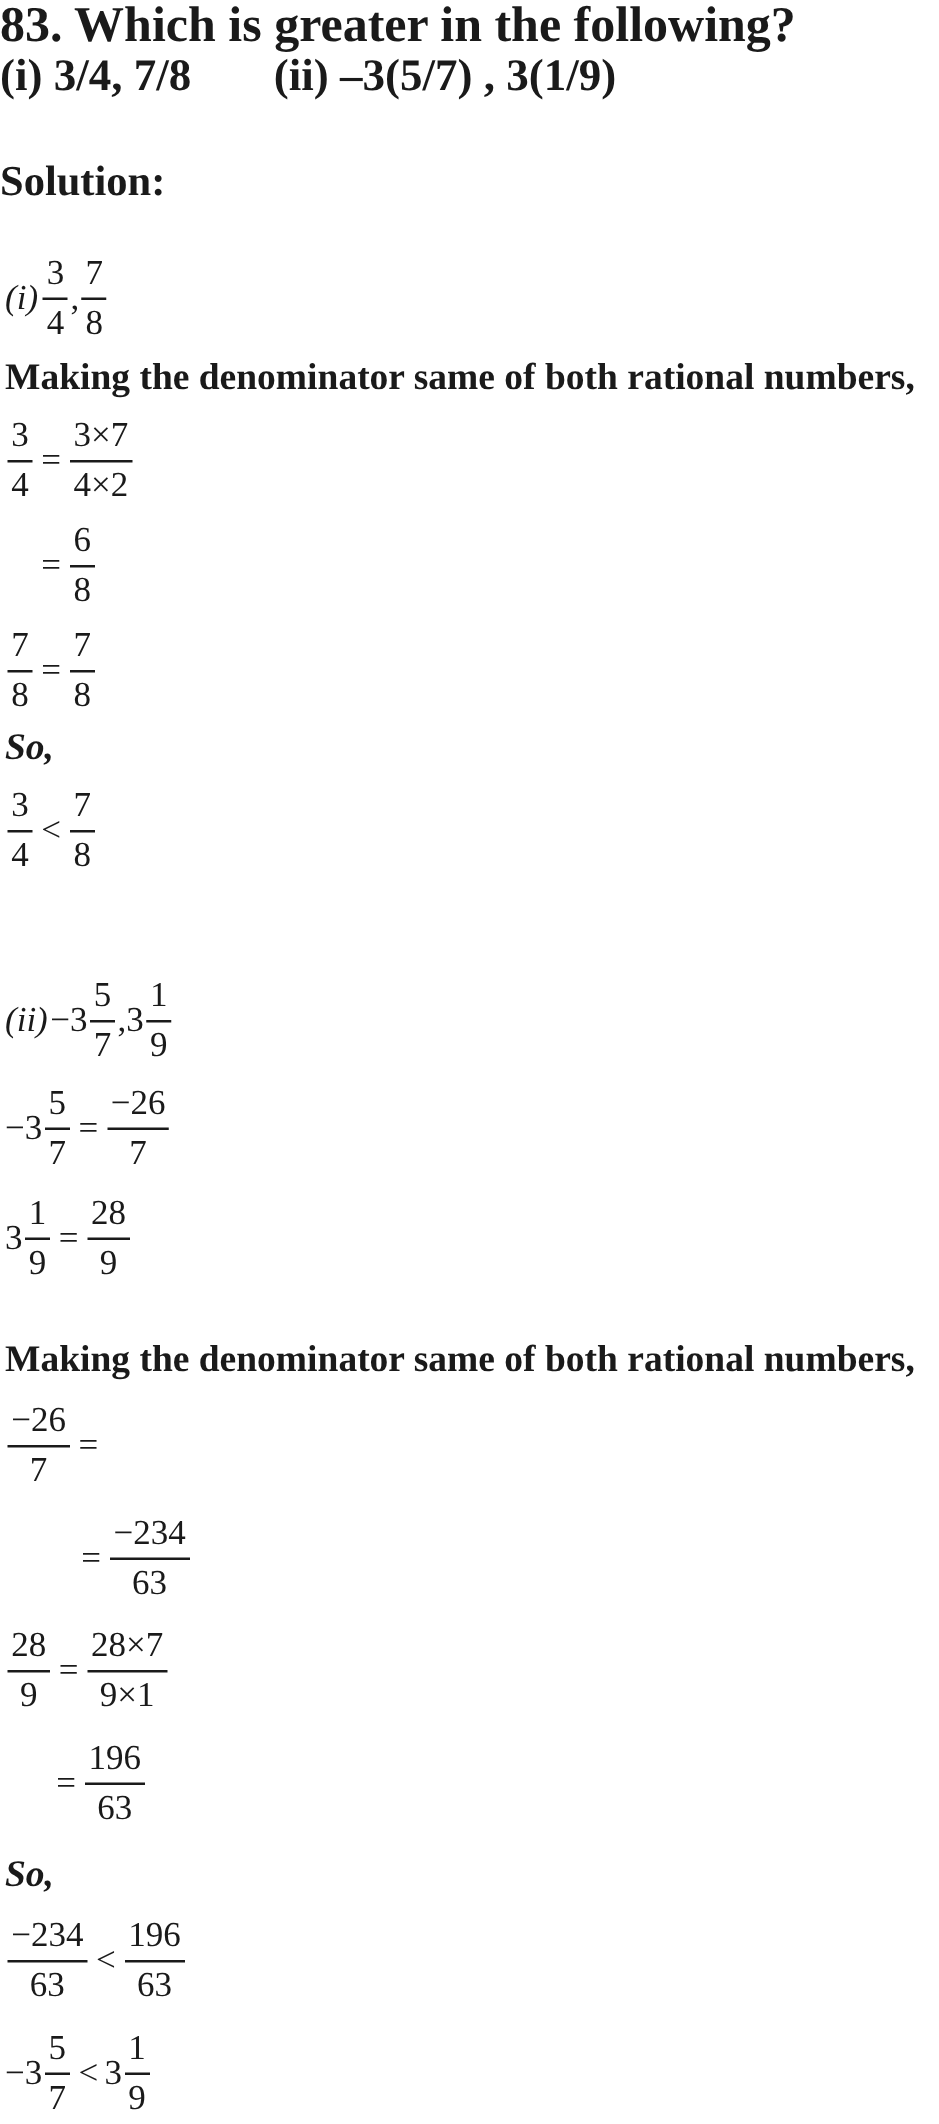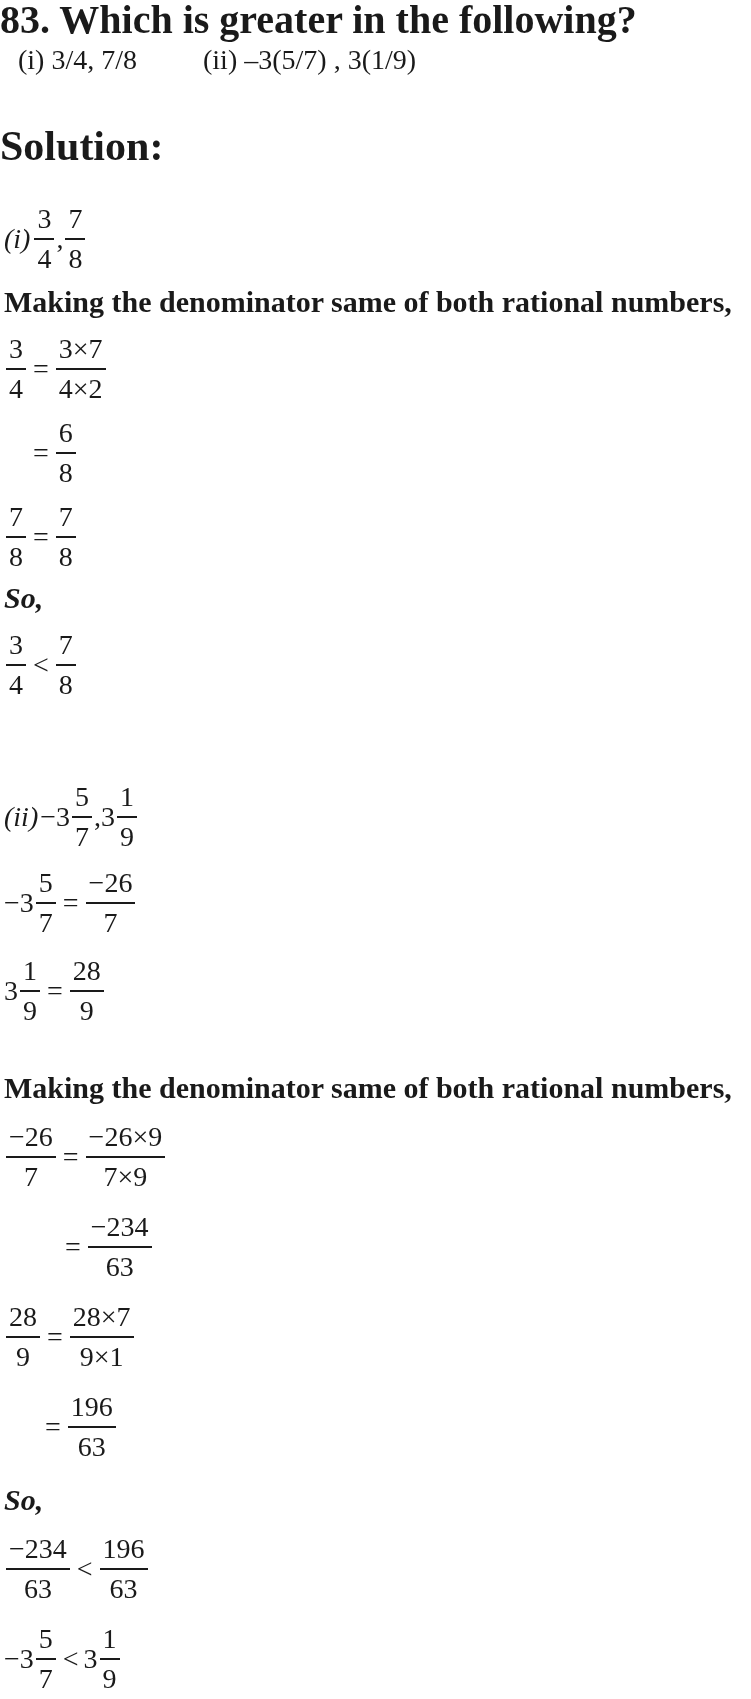--- a/index.html
+++ b/index.html
@@ -2,23 +2,23 @@
 <html><head>
 <meta charset="utf-8">
 <style>
   html, body { margin: 0; padding: 0; background: #ffffff; }
   body {
     width: 751px; height: 1699px; position: relative; overflow: hidden;
     font-family: "Liberation Serif", "DejaVu Serif", serif; color: #1a1a1a;
   }
   .abs { position: absolute; white-space: nowrap; font-weight: bold; }
   .q-title { font-weight: bold; font-size: 40px; left: 0; top: 0; line-height: 40px; }
-  .q-parts { font-weight: normal; font-size: 28px; left: 18px; top: 40px; line-height: 40px; }
+  .q-parts { font-weight: bold; font-size: 36px; left: 0; top: 40px; line-height: 40px; }
   .q-parts .gap { display: inline-block; width: 66px; }
-  .sol { font-weight: bold; font-size: 42px; left: 0; top: 126px; line-height: 40px; }
+  .sol { font-weight: bold; font-size: 34px; left: 0; top: 126px; line-height: 40px; }
   .txt { font-size: 30px; line-height: 36px; left: 4px; }
   .it { font-style: italic; }
 
   .row { position: absolute; left: 4px; display: flex; align-items: center; font-size: 28px; }
   .frac { display: inline-flex; flex-direction: column; align-items: center; margin: 0 2px; }
   .frac .n, .frac .d { line-height: 38px; padding: 0 3px; }
   .frac .bar { height: 2px; background: #1a1a1a; align-self: stretch; }
   .op { margin: 0 5px; font-size: 28px; }
   .lbl { font-style: italic; margin-right: 2px; }
 </style>
@@ -142,25 +142,20 @@
 </div>
 <div class="abs txt" style="top:1070px;">Making the denominator same of both rational numbers,</div>
 
 <div class="row" style="top:1118px;">
   <span class="frac">
       <span class="n">−26</span>
       <span class="bar"></span>
       <span class="d">7</span>
     </span>
   <span class="op">=</span>
-  <span class="frac">
-      <span class="n">−26×9</span>
-      <span class="bar"></span>
-      <span class="d">7×9</span>
-    </span>
 </div>
 <div class="row" style="top:1208px; left:60px;">
   <span class="op">=</span>
   <span class="frac">
       <span class="n">−234</span>
       <span class="bar"></span>
       <span class="d">63</span>
     </span>
 </div>
 <div class="row" style="top:1298px;">

